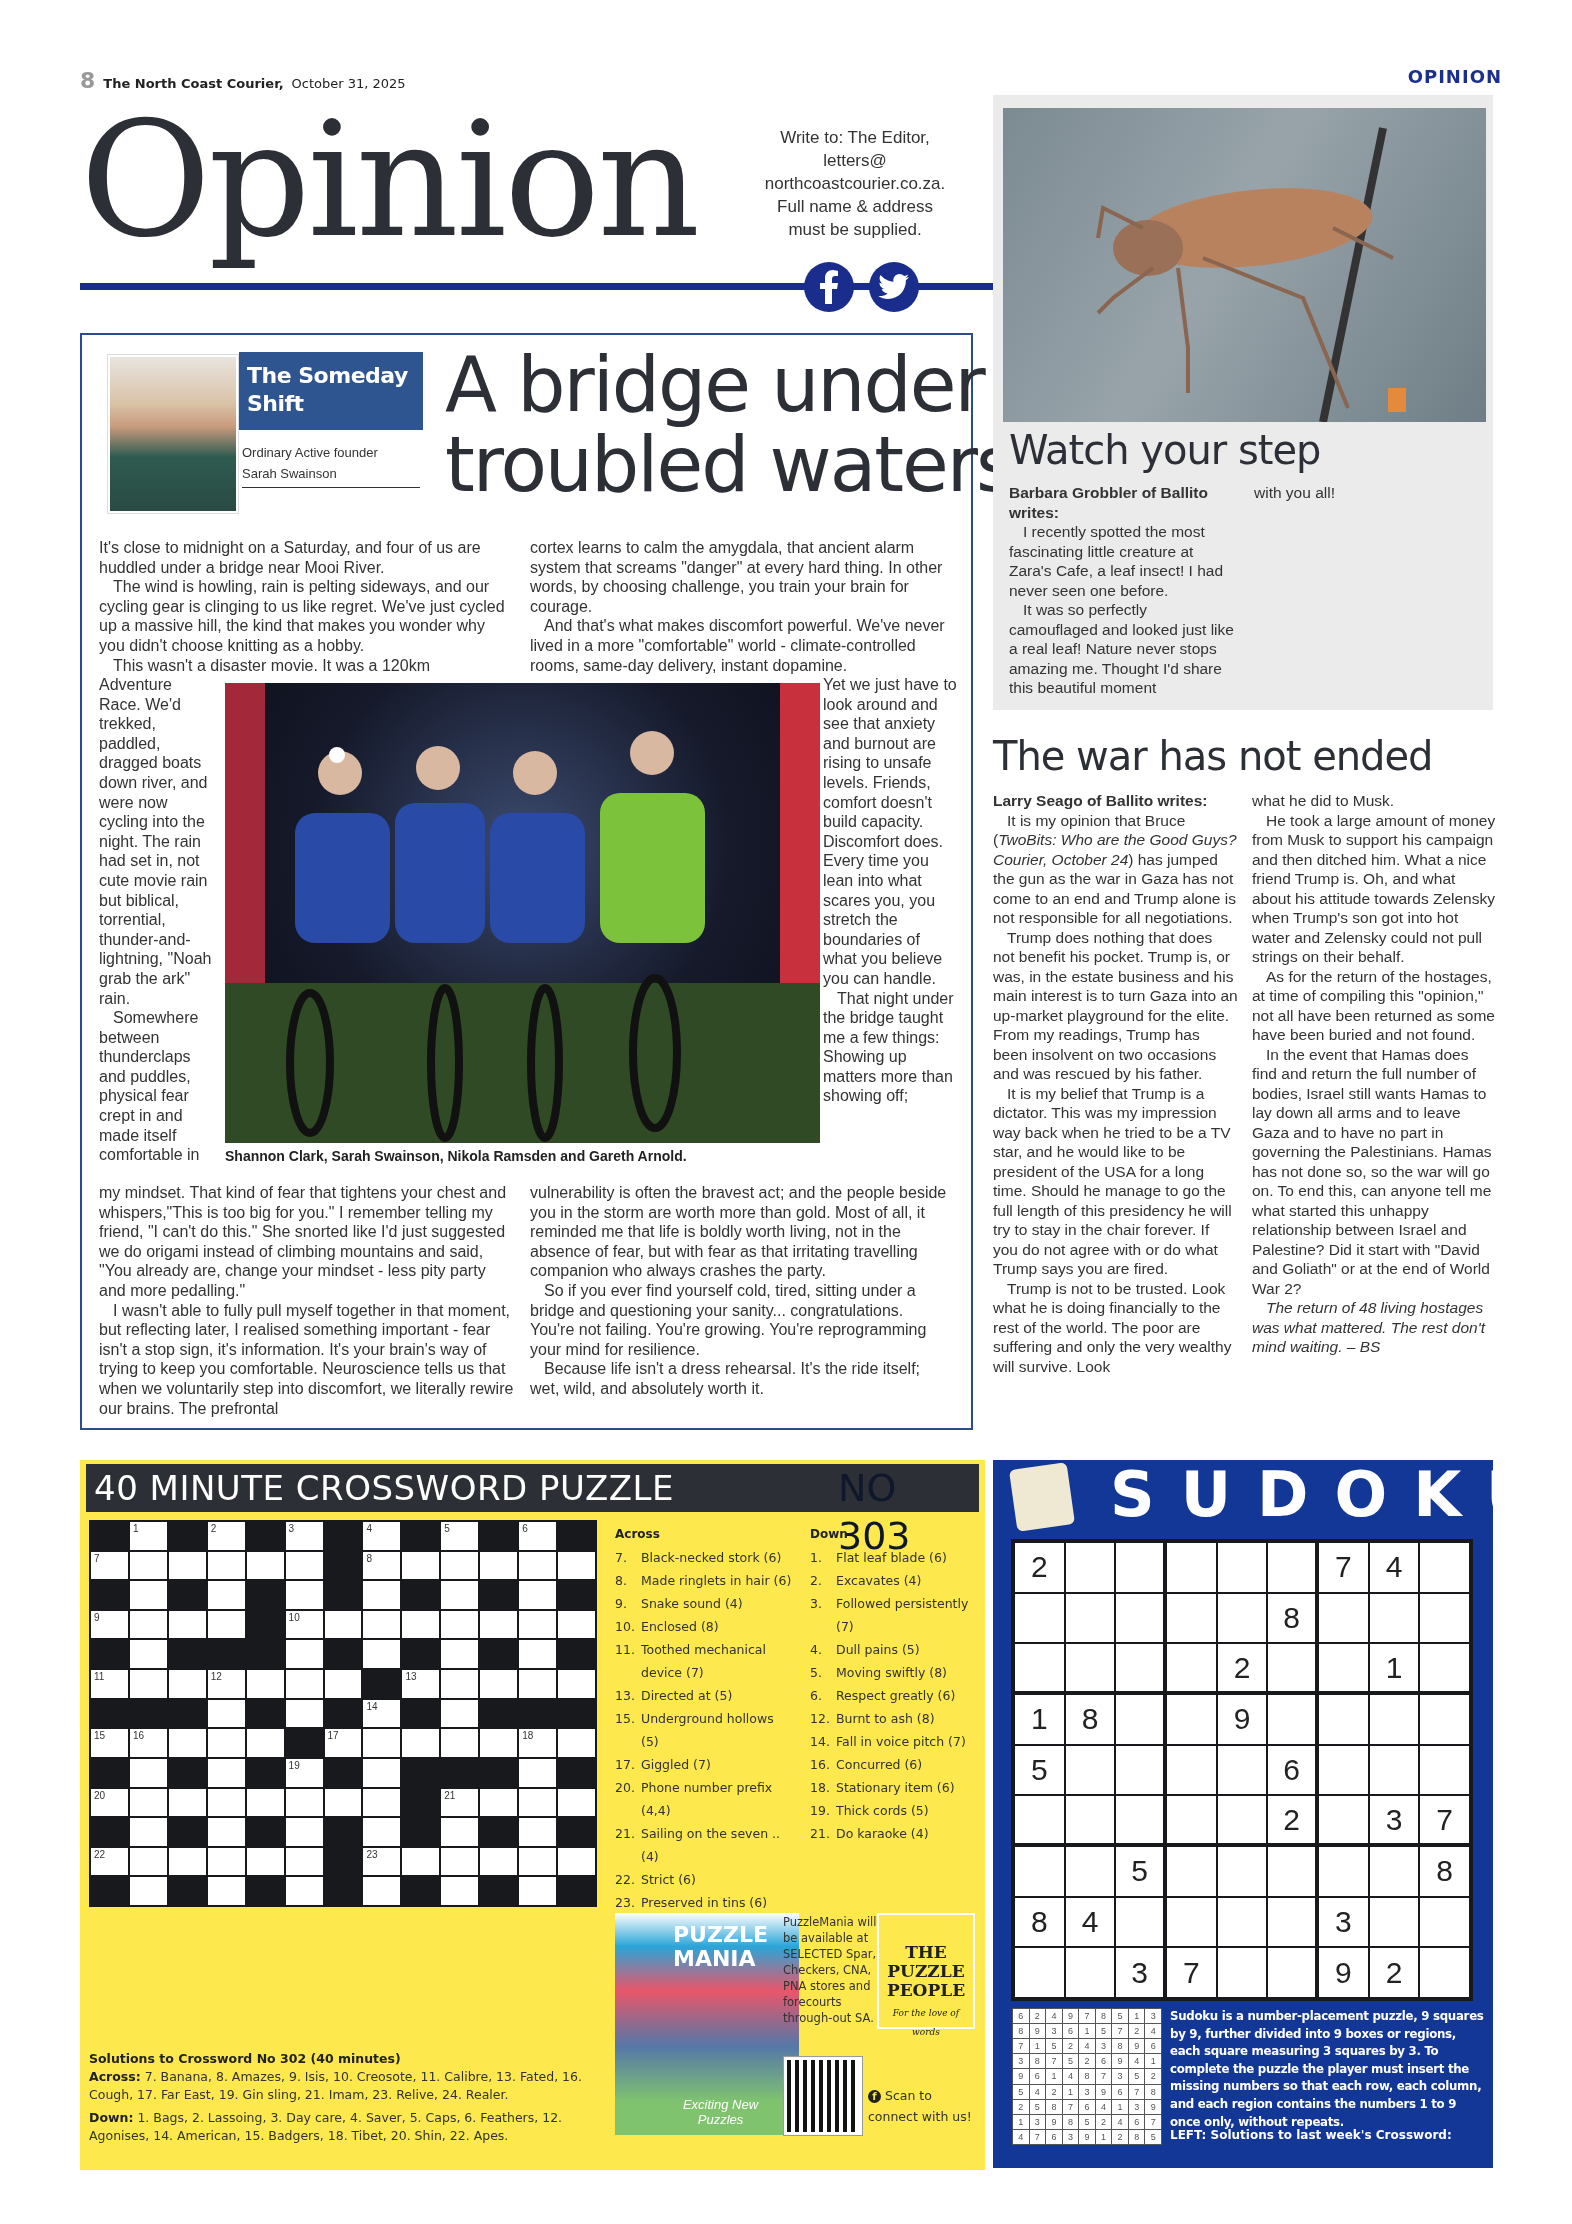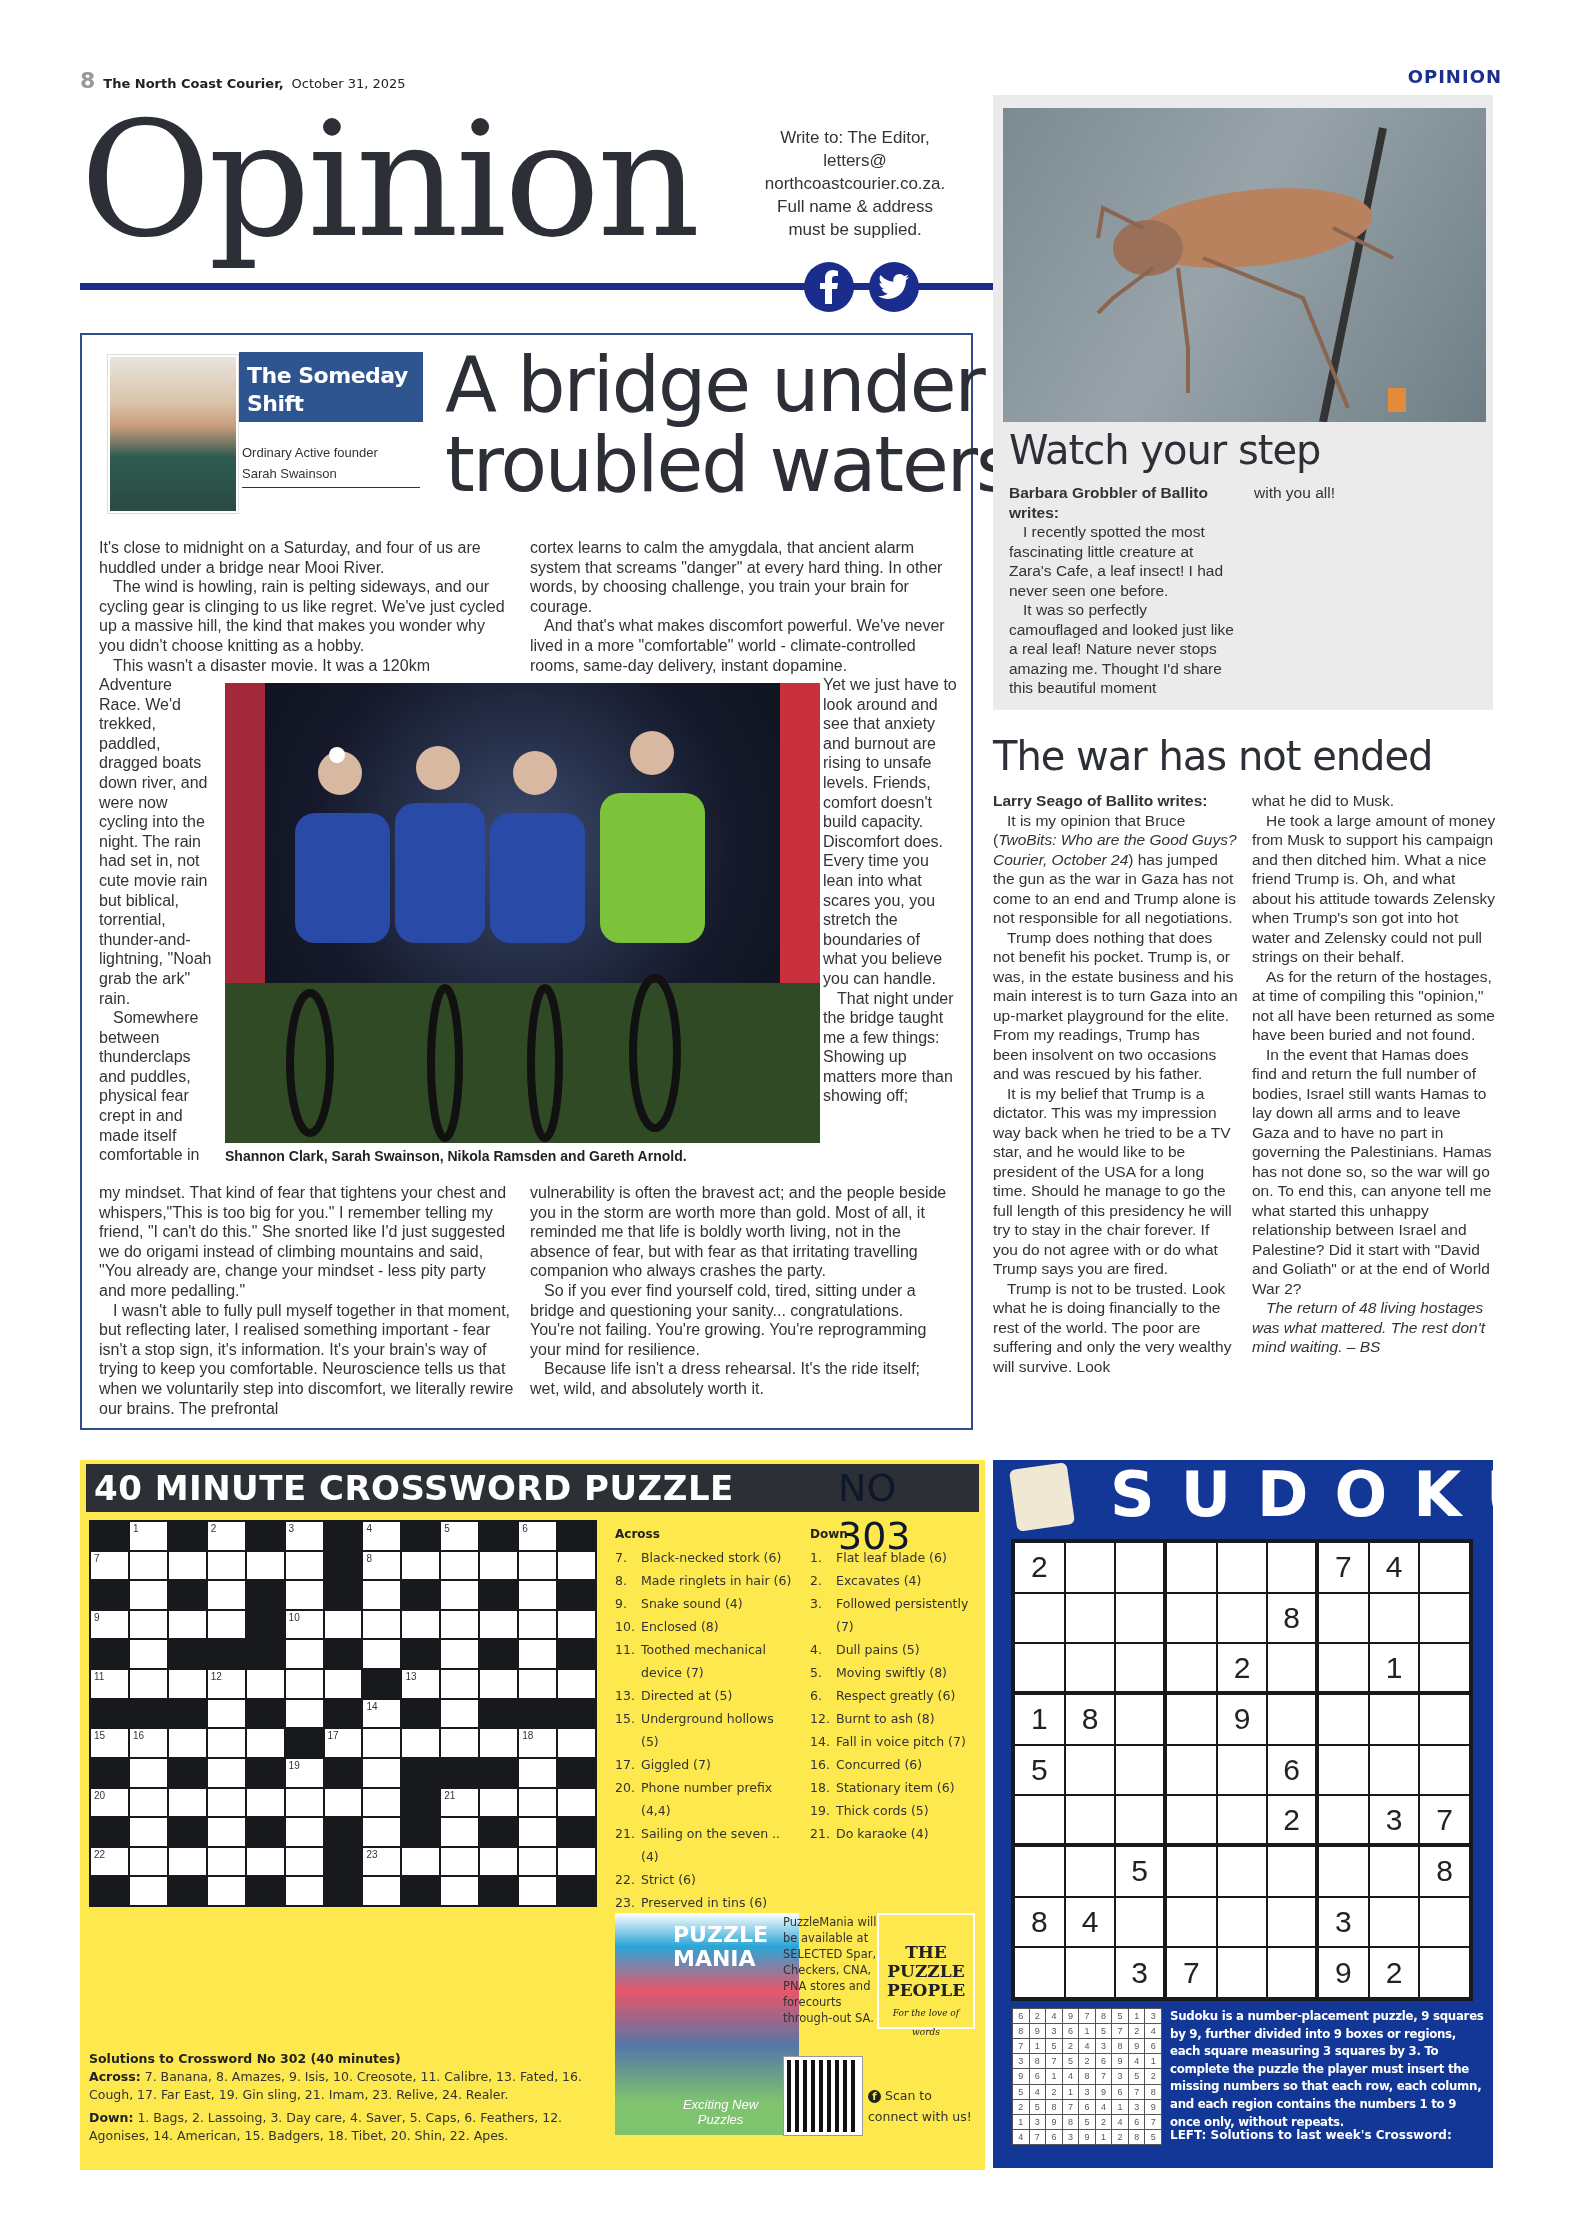--- a/index.html
+++ b/index.html
@@ -10,39 +10,39 @@
   .folio .pub{font-weight:bold;font-family:"DejaVu Sans",sans-serif;font-size:13px}
   .folio .date{font-family:"DejaVu Sans",sans-serif;font-size:13px}
   .section-tag{right:70px;top:66px;font-family:"DejaVu Sans",sans-serif;font-weight:bold;color:#1a2f8f;font-size:18px;letter-spacing:1px}
   .masthead{left:80px;top:100px;font-family:"DejaVu Serif",serif;font-size:160px;color:#2c2f36;line-height:1;letter-spacing:-3px}
   .rule{left:80px;top:283px;width:915px;height:7px;background:#1b2d8c}
   .write-to{left:740px;top:126px;width:230px;text-align:center;font-size:17px;line-height:23px;color:#333}
   .social{top:262px;width:50px;height:50px;border-radius:50%;background:#1b2d8c;color:#fff;display:flex;align-items:center;justify-content:center;font-weight:bold;font-size:30px}
   
   .main-box{left:80px;top:333px;width:893px;height:1097px;border:2px solid #2c4c8e}
   .col-photo{left:108px;top:355px;width:130px;height:158px;background:linear-gradient(180deg,#e8e4de 0%,#d9c3a8 30%,#c99b7d 45%,#2e5b50 65%,#2a4a44 100%);border:2px solid #fff;box-shadow:0 0 0 1px #ddd}
-  .col-badge{left:239px;top:352px;width:184px;height:70px;background:#2e5590;color:#fff;font-family:"DejaVu Sans",sans-serif;font-weight:bold;font-size:22px;line-height:28px;padding:10px 8px;letter-spacing:-0.5px}
+  .col-badge{left:239px;top:352px;width:184px;height:78px;background:#2e5590;color:#fff;font-family:"DejaVu Sans",sans-serif;font-weight:bold;font-size:22px;line-height:28px;padding:10px 8px;letter-spacing:-0.5px}
   .col-meta{left:242px;top:442px;font-size:13px;line-height:21px;color:#333;width:178px;border-bottom:1px solid #333;padding-bottom:3px}
   .headline{left:445px;top:345px;font-family:"DejaVu Sans",sans-serif;font-size:76px;line-height:80px;color:#2c2f36;letter-spacing:-2px}
   .body-text{font-size:16px;line-height:19.6px;color:#333}
   .body-text p{text-indent:14px}
   .body-text p.noind{text-indent:0}
   .photo-cycle{left:225px;top:683px;width:595px;height:460px;background:radial-gradient(ellipse at 50% 35%,#3b4a6e 0%,#15192a 50%,#0b0d14 100%)}
   .cap{left:225px;top:1148px;font-size:14px;font-weight:bold;color:#222}
   
   .letter-box{left:993px;top:95px;width:500px;height:615px;background:#ebebeb}
   .insect{left:1003px;top:108px;width:483px;height:314px;background:linear-gradient(120deg,#7c8a92 0%,#98a4aa 45%,#6f7e86 100%)}
   .lt-head{font-family:"DejaVu Sans",sans-serif;font-size:40px;color:#2c2f36;letter-spacing:-1px}
   .lt-text{font-size:15.5px;line-height:19.5px;color:#333}
   .lt-text p{text-indent:14px}
   .lt-text .by{font-weight:bold;text-indent:0}
   .it{font-style:italic}
   
   .cw-box{left:80px;top:1460px;width:905px;height:710px;background:#fde84d}
-  .cw-title{left:86px;top:1464px;width:893px;height:48px;background:#2c2f36;color:#fff;font-family:"DejaVu Sans",sans-serif;font-weight:bold;font-size:34px;line-height:48px;padding-left:8px;letter-spacing:0.5px}
+  .cw-title{left:86px;top:1464px;width:893px;height:48px;background:#2c2f36;color:#fff;font-family:"DejaVu Sans",sans-serif;font-weight:normal;font-size:34px;line-height:48px;padding-left:8px;letter-spacing:0.5px}
   .cw-no{right:600px;top:1464px;color:#0f172a;font-size:38px;line-height:48px;font-family:"DejaVu Sans",sans-serif}
   .grid{left:89px;top:1520px;width:508px;height:387px;background:#17191c;display:grid;grid-template-columns:repeat(13,1fr);grid-template-rows:repeat(10,1fr);gap:2px;padding:2px}
   .grid .c{background:#17191c;position:relative}
   .grid .w{background:#fff}
   .grid .n{position:absolute;left:3px;top:1px;font-size:10px;color:#333}
   .clues{font-family:"DejaVu Sans",sans-serif;font-size:12.5px;line-height:23px;color:#333}
   .clues h4{font-size:12px;font-weight:bold;color:#222}
   .clue{display:flex}
   .clue .num{width:26px;flex:none}
   .solutions{left:89px;top:2050px;font-family:"DejaVu Sans",sans-serif;font-size:12.5px;line-height:18px;color:#333;width:500px}

